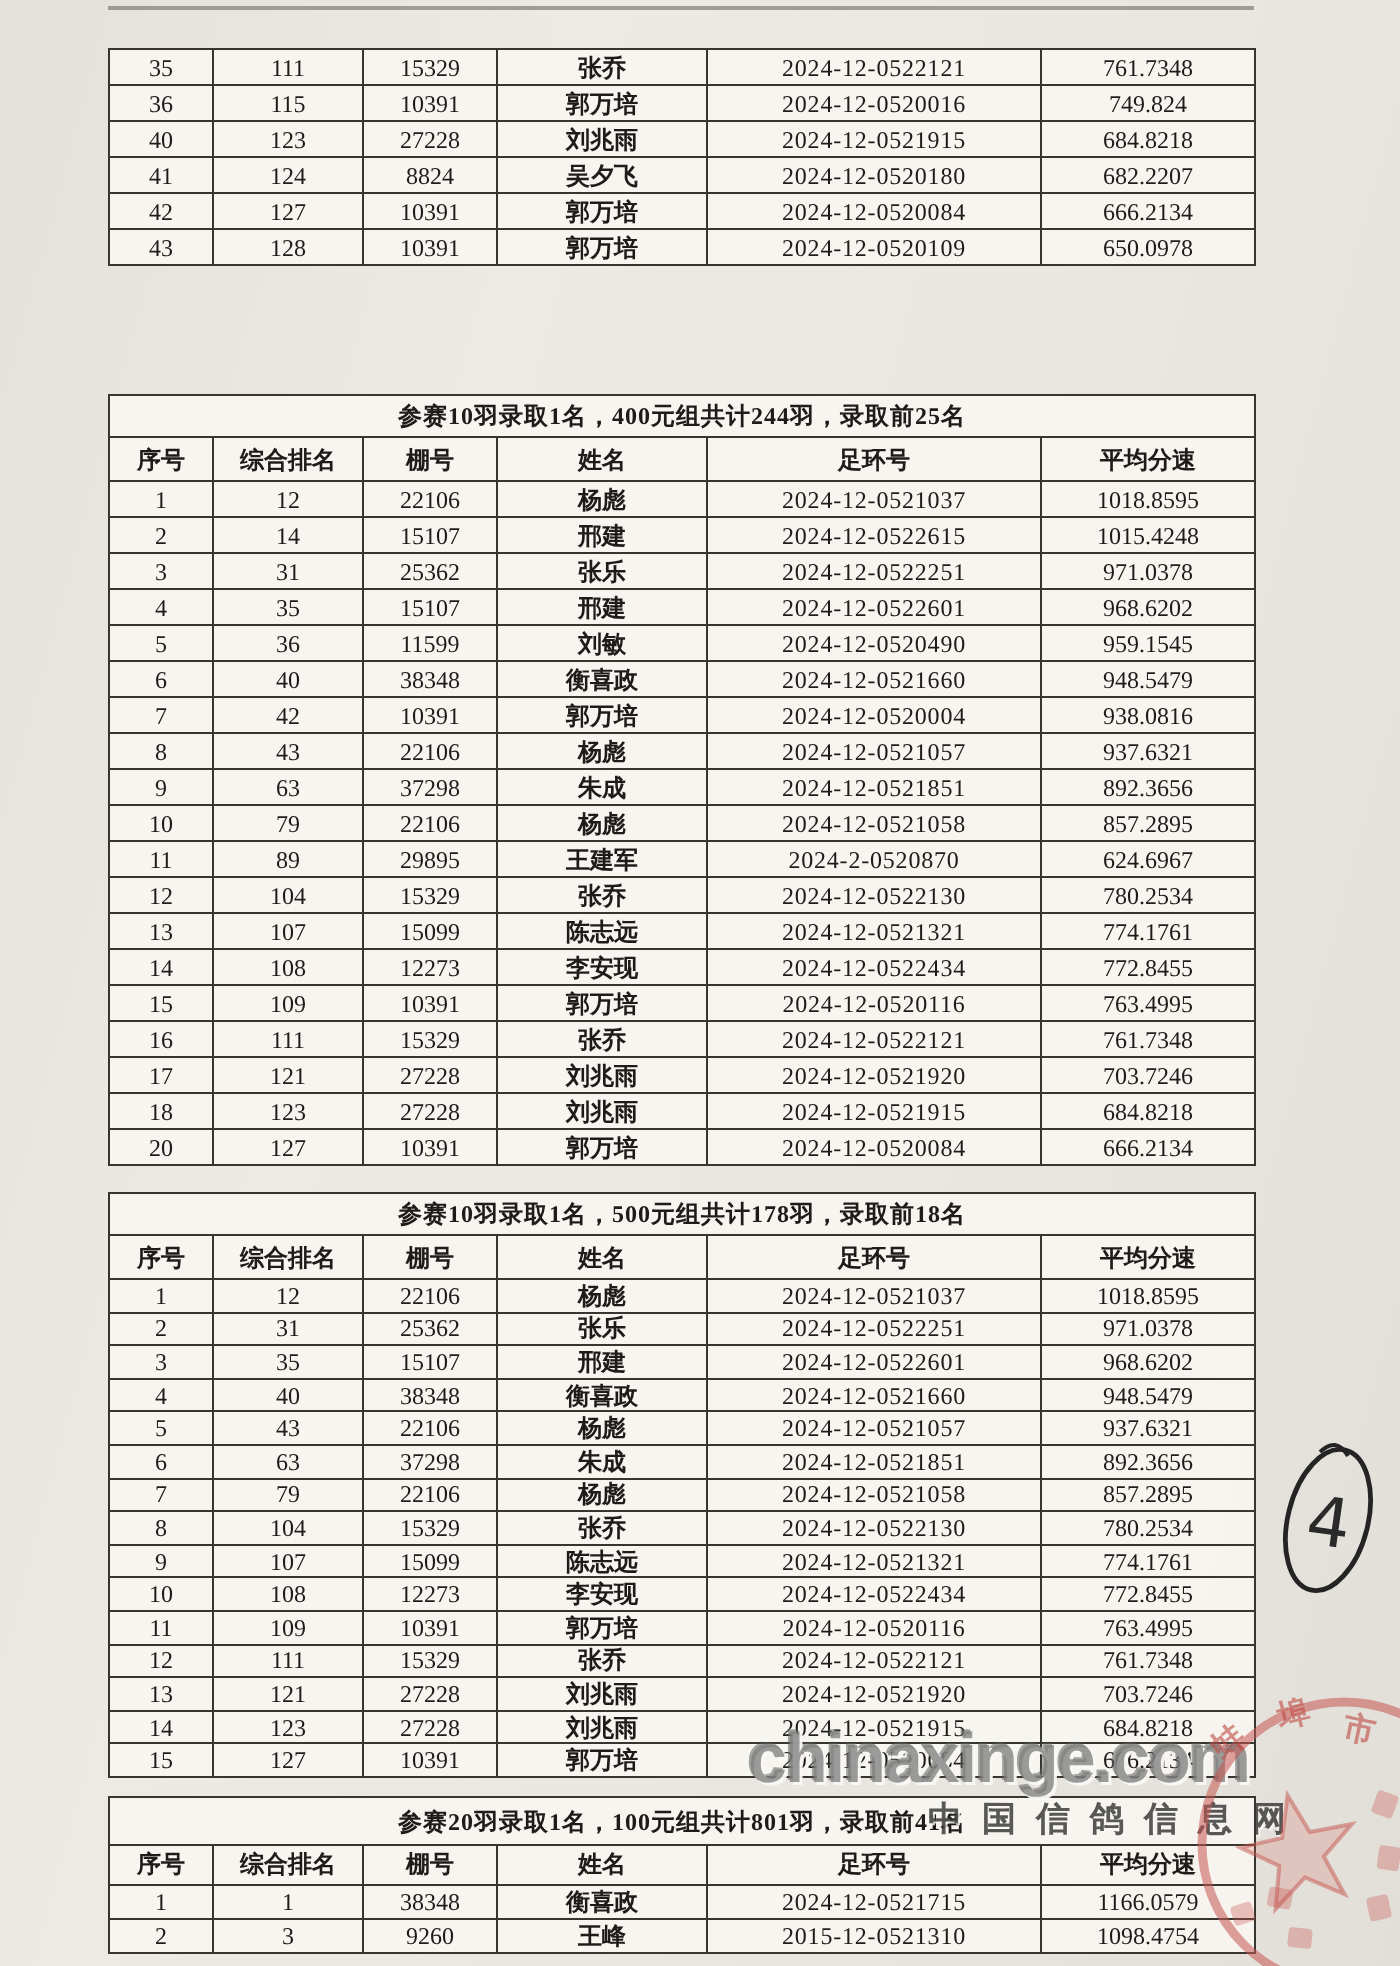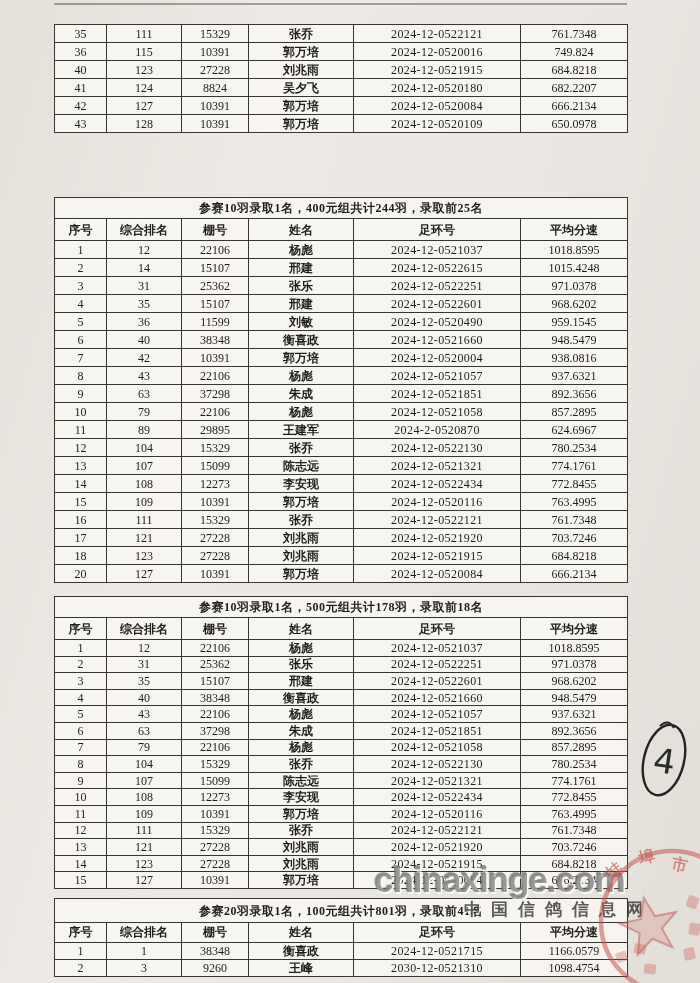--- a/index.html
+++ b/index.html
@@ -459,21 +459,21 @@
         <td class="c2">38348</td>
         <td class="c3">衡喜政</td>
         <td class="c4">2024-12-0521715</td>
         <td class="c5">1166.0579</td>
       </tr>
       <tr class="data-row">
         <td class="c0">2</td>
         <td class="c1">3</td>
         <td class="c2">9260</td>
         <td class="c3">王峰</td>
-        <td class="c4">2030-12-0521310</td>
+        <td class="c4">2015-12-0521310</td>
         <td class="c5">1098.4754</td>
       </tr>
     </tbody>
 </table>
 
 <div class="wm1">chinaxinge.com</div>
 <div class="wm2">中国信鸽信息网</div>
 
 <svg class="annot" style="left:634px;top:706px;" width="64" height="108" viewBox="0 0 64 108">
   <ellipse cx="30" cy="54" rx="20" ry="36" fill="none" stroke="#242424" stroke-width="2.4" transform="rotate(14 30 54)"></ellipse>

